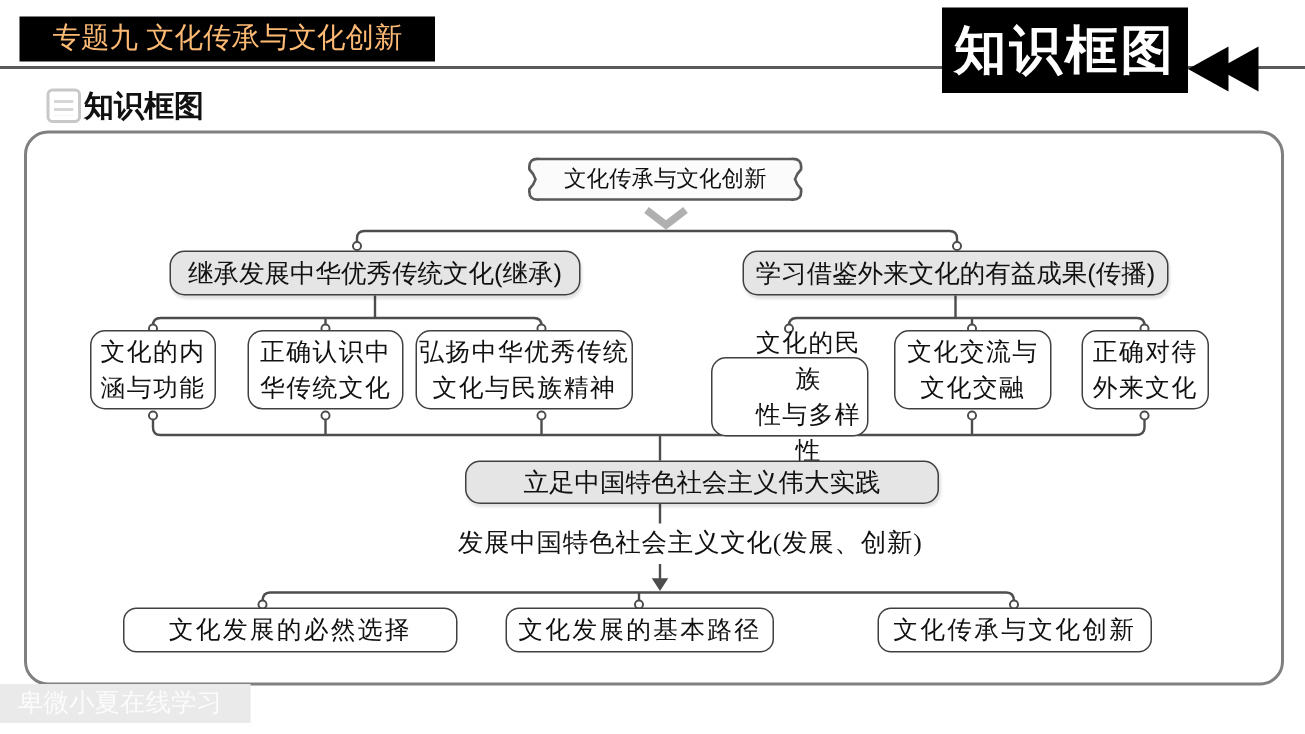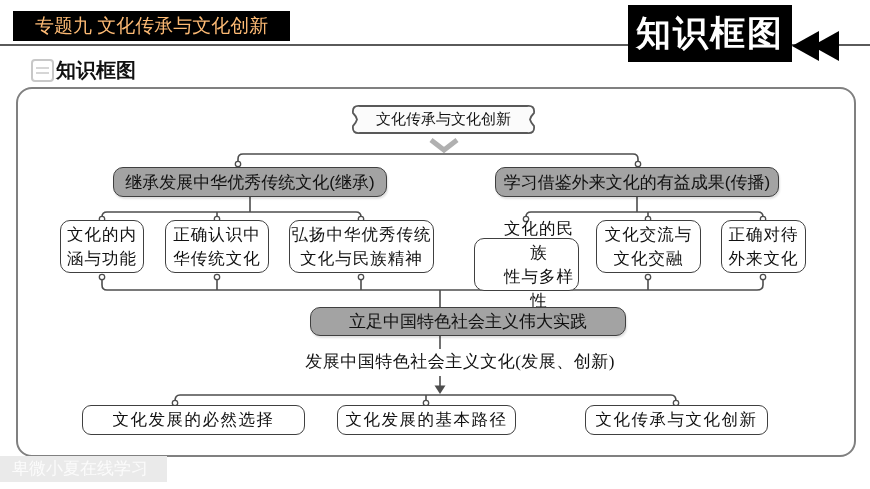--- a/index.html
+++ b/index.html
@@ -48,34 +48,34 @@
     border:2px solid #808080; border-radius:16px; z-index:0; background:#fff;
   }
 
   
   .node{
     position:absolute; box-sizing:border-box; z-index:2;
     display:flex; align-items:center; justify-content:center; text-align:center;
     background:#fff; border:1.7px solid #404040; border-radius:10px;
     font-size:17px; color:#111; white-space:nowrap;
   }
-  .node.gray{ background:#a3a3a3; box-shadow:1px 2px 2px rgba(0,0,0,.12); }
+  .node.gray{ background:#e5e5e5; box-shadow:1px 2px 2px rgba(0,0,0,.12); }
   .node.serif{
     font-family:"Liberation Serif","DejaVu Serif",serif;
     letter-spacing:1px; white-space:pre-line; line-height:24px; font-size:16.5px;
   }
   #node-root{
     left:352px; top:103px; width:183px; height:33px;
     background:transparent; border:none; font-size:15px; z-index:2;
   }
   #branch-0{ left:113px; top:167px; width:274px; height:30px; }
   #branch-1{ left:495px; top:167px; width:284px; height:30px; }
   #topic-0{ left:60px;  top:220px; width:84px;  height:53px; }
   #topic-1{ left:165px; top:220px; width:104px; height:53px; }
-  #topic-2{ left:289px; top:220px; width:145px; height:53px; }
+  #topic-2{ left:277px; top:220px; width:145px; height:53px; }
   #topic-3{ left:474px; top:238px; width:105px; height:53px;padding-left:25px; }
   #topic-4{ left:596px; top:220px; width:105px; height:53px; }
   #topic-5{ left:721px; top:220px; width:85px;  height:53px; }
   #practice-box{ left:310px; top:307px; width:316px; height:29px; }
   #development-text{
     left:275px; top:350px; width:340px; z-index:2; text-align:right;
     font-family:"Liberation Serif","DejaVu Serif",serif; font-size:17px;
     letter-spacing:0.5px; color:#111; background:transparent; white-space:nowrap;
   }
   #outcome-0{ left:82px;  top:405px; width:223px; height:30px; }

